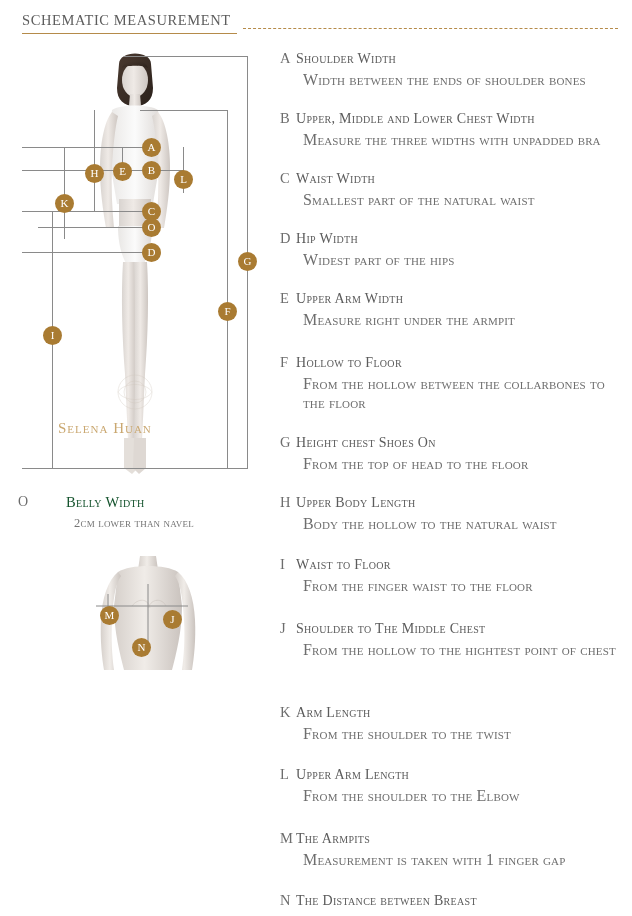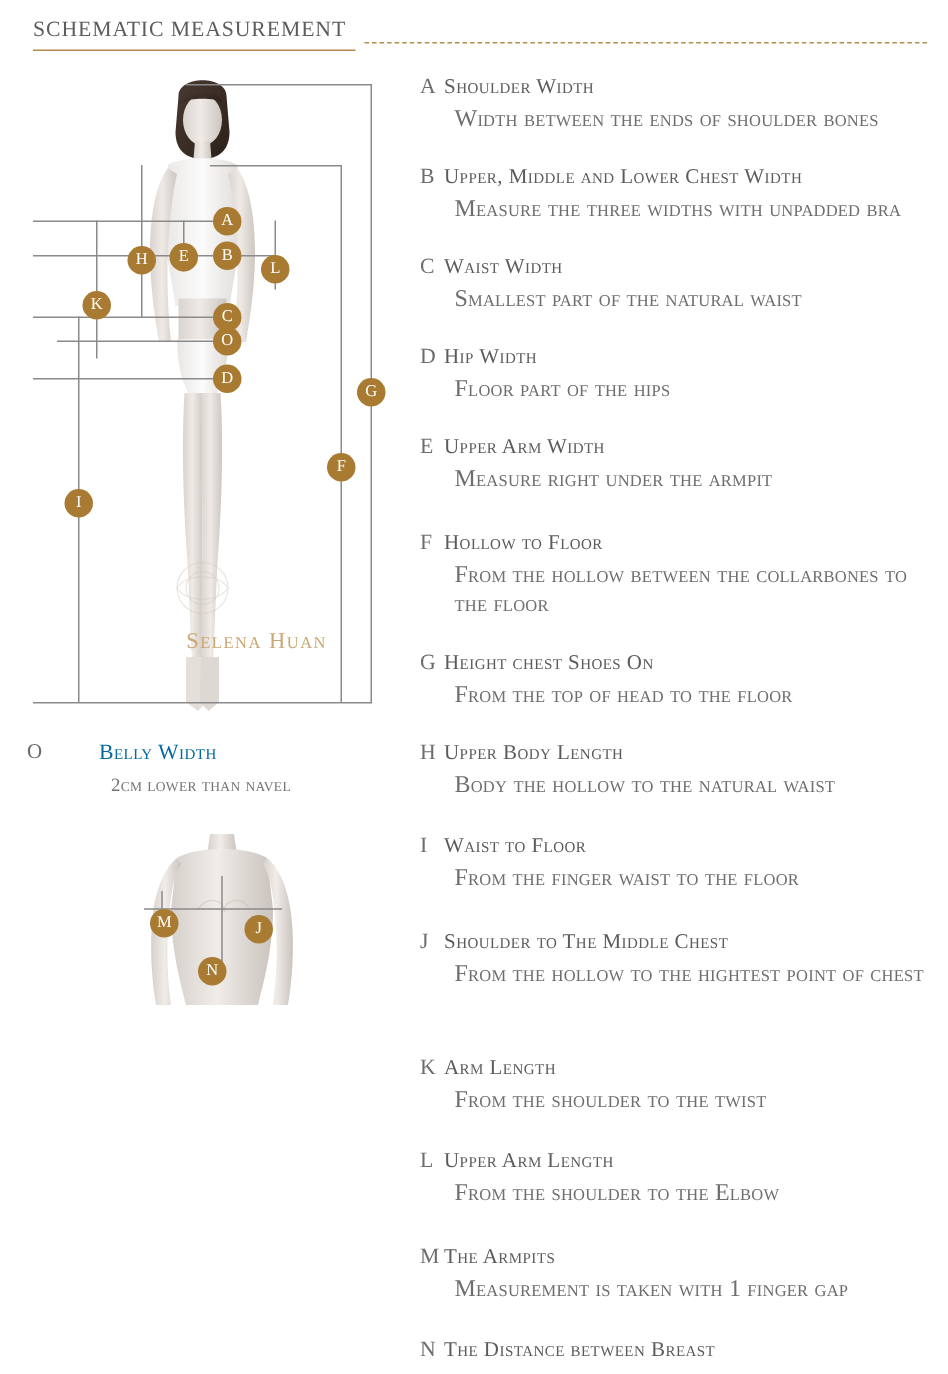--- a/index.html
+++ b/index.html
@@ -73,21 +73,21 @@
     position: absolute;
     left: 0; top: 0;
     width: 150px; height: 450px;
   }
 
   .watermark {
     position: absolute;
     left: 58px;
     top: 384px;
     width: 160px;
-    text-align: right;
+    text-align: left;
     font-size: 15px;
     letter-spacing: 1px;
     color: #caa871;
     font-family: "Liberation Serif", serif;
     font-variant: small-caps;
   }
 
   
   .gline {
     position: absolute;
@@ -125,21 +125,21 @@
     top: 0;
     font-size: 14px;
     color: #6b6b6b;
     font-family: "Liberation Serif", serif;
   }
   .belly-title {
     position: absolute;
     left: 48px;
     top: 0;
     font-size: 14.5px;
-    color: #0369a1;
+    color: #14532d;
     font-variant: small-caps;
     letter-spacing: 0.3px;
   }
   .belly-sub {
     position: absolute;
     left: 56px;
     top: 22px;
     font-size: 12.5px;
     color: #737373;
     font-variant: small-caps;
@@ -345,21 +345,21 @@
 
   <div class="entry" style="top:132px;">
     <span class="letter">C</span>
     <span class="title">Waist Width</span>
     <span class="desc">Smallest part of the natural waist</span>
   </div>
 
   <div class="entry" style="top:192px;">
     <span class="letter">D</span>
     <span class="title">Hip Width</span>
-    <span class="desc">Floor part of the hips</span>
+    <span class="desc">Widest part of the hips</span>
   </div>
 
   <div class="entry" style="top:252px;">
     <span class="letter">E</span>
     <span class="title">Upper Arm Width</span>
     <span class="desc">Measure right under the armpit</span>
   </div>
 
   <div class="entry" style="top:316px;">
     <span class="letter">F</span>

